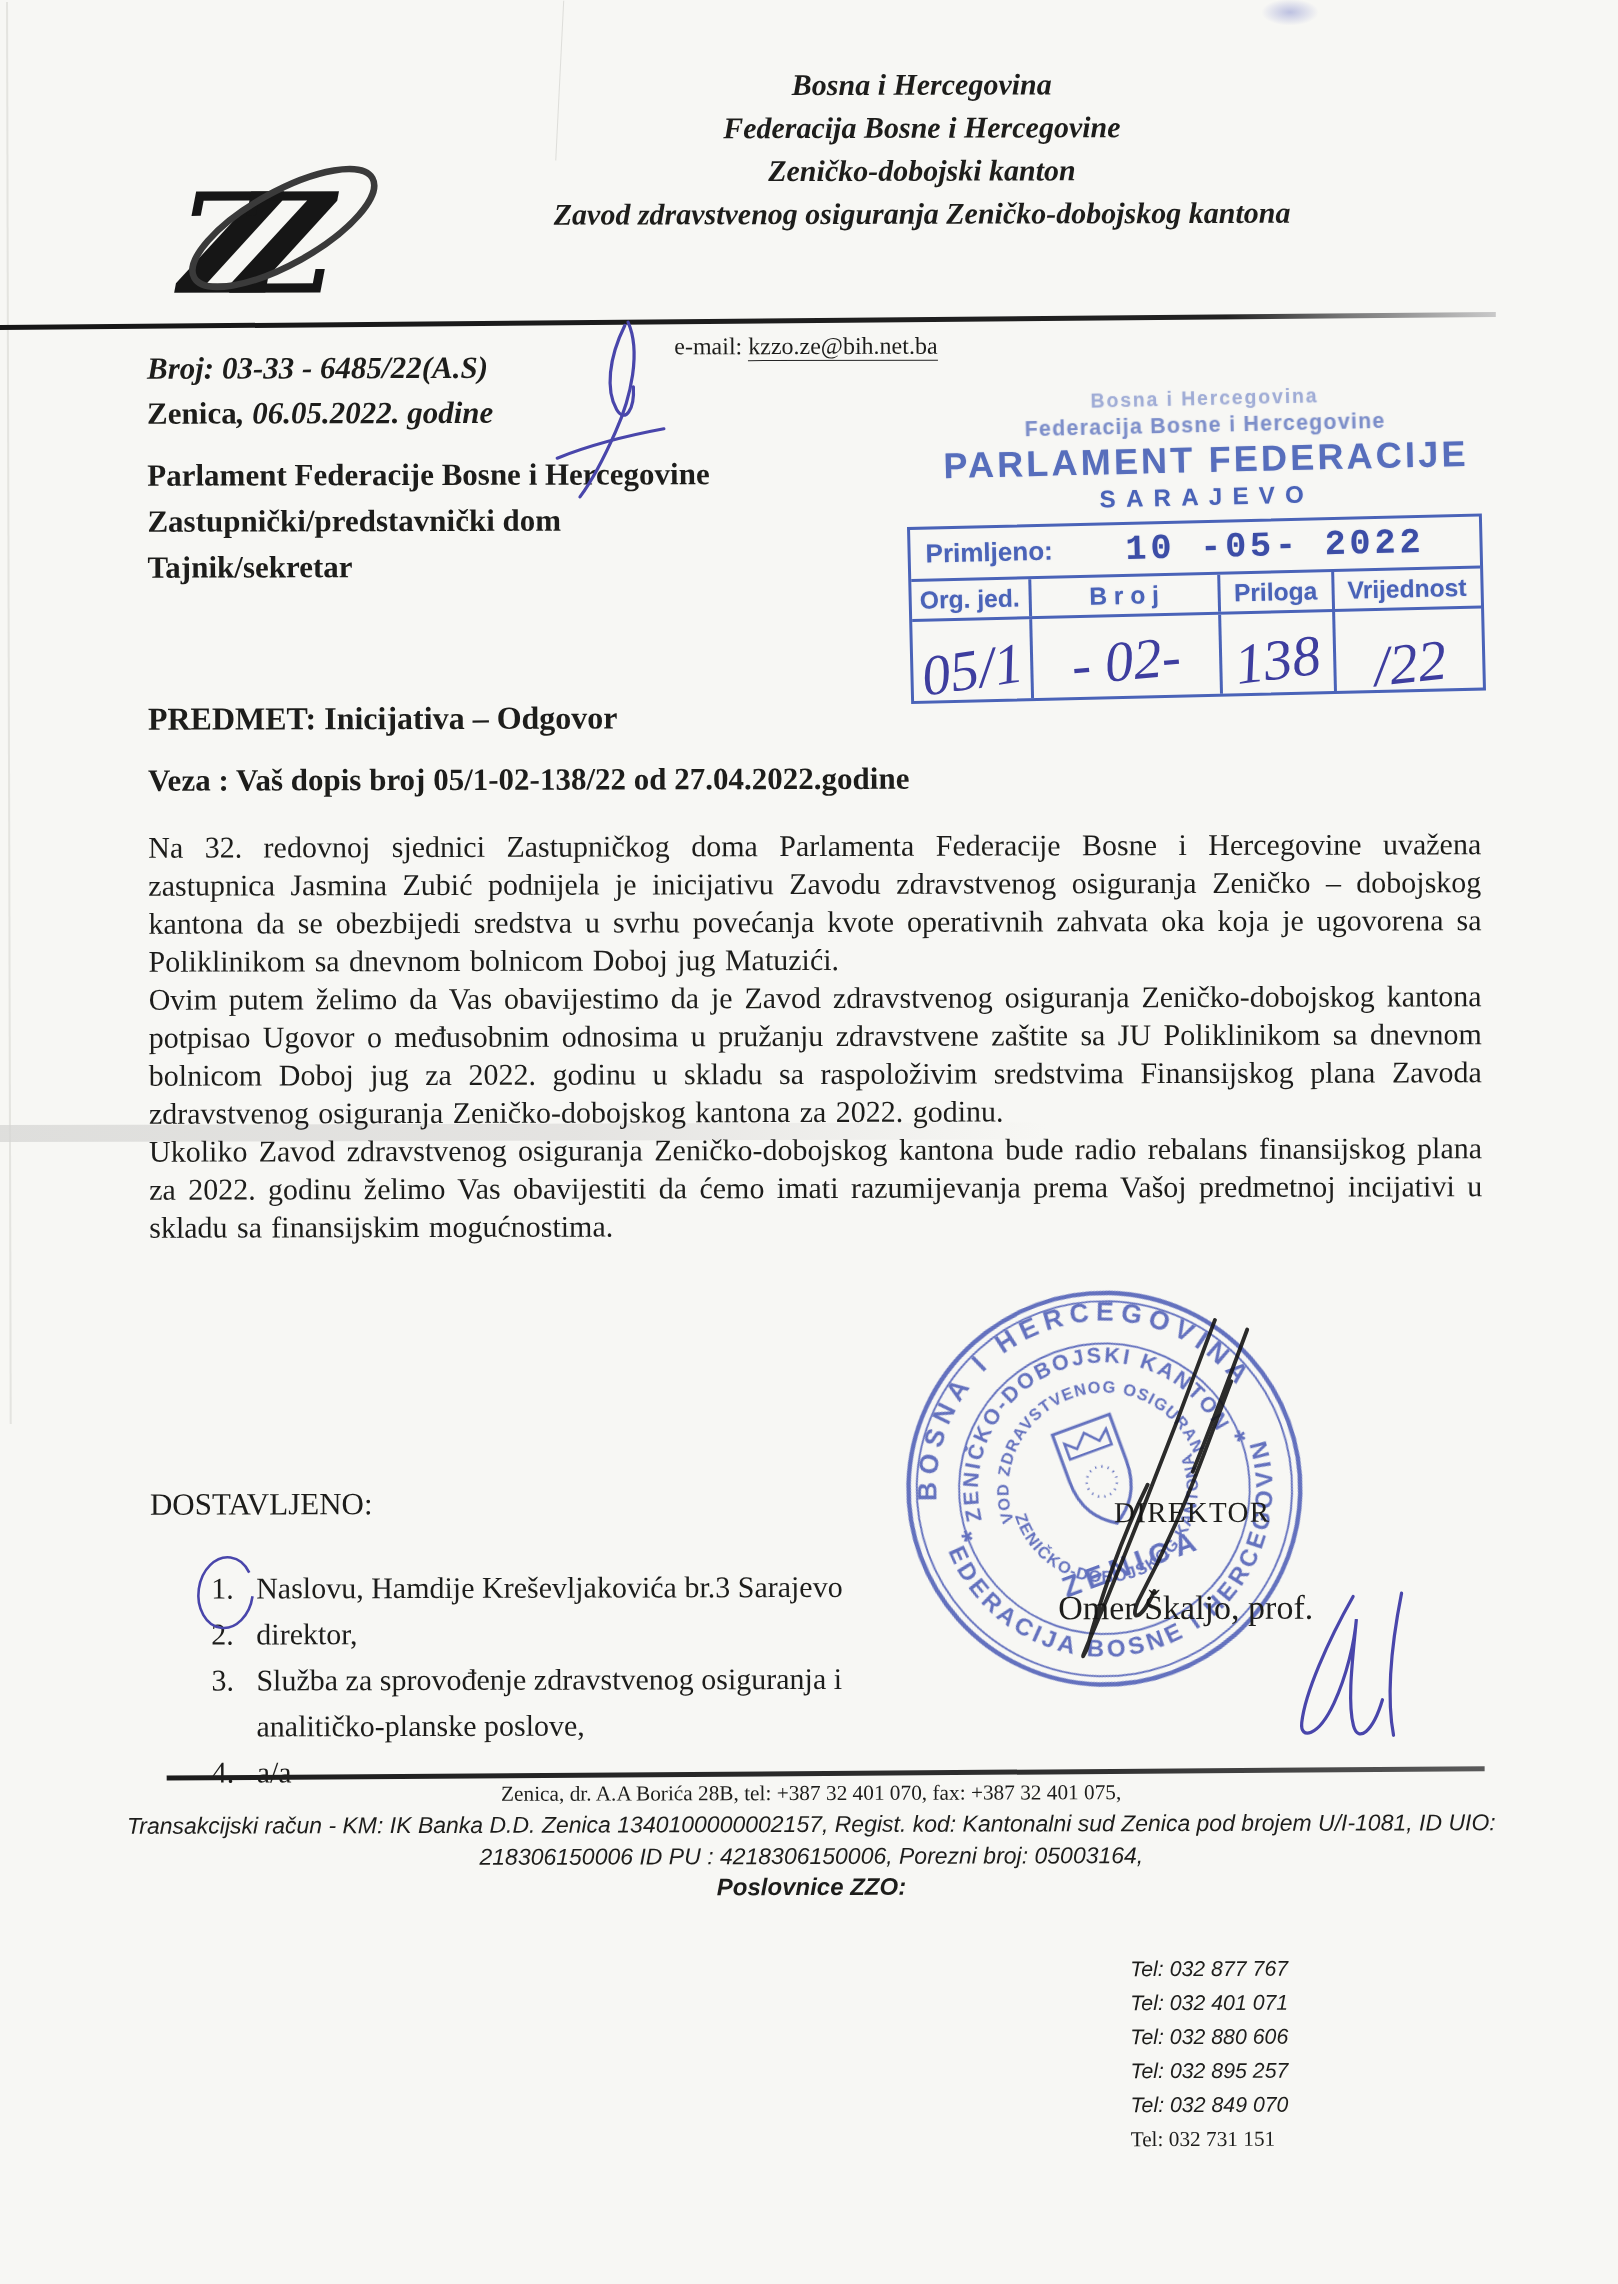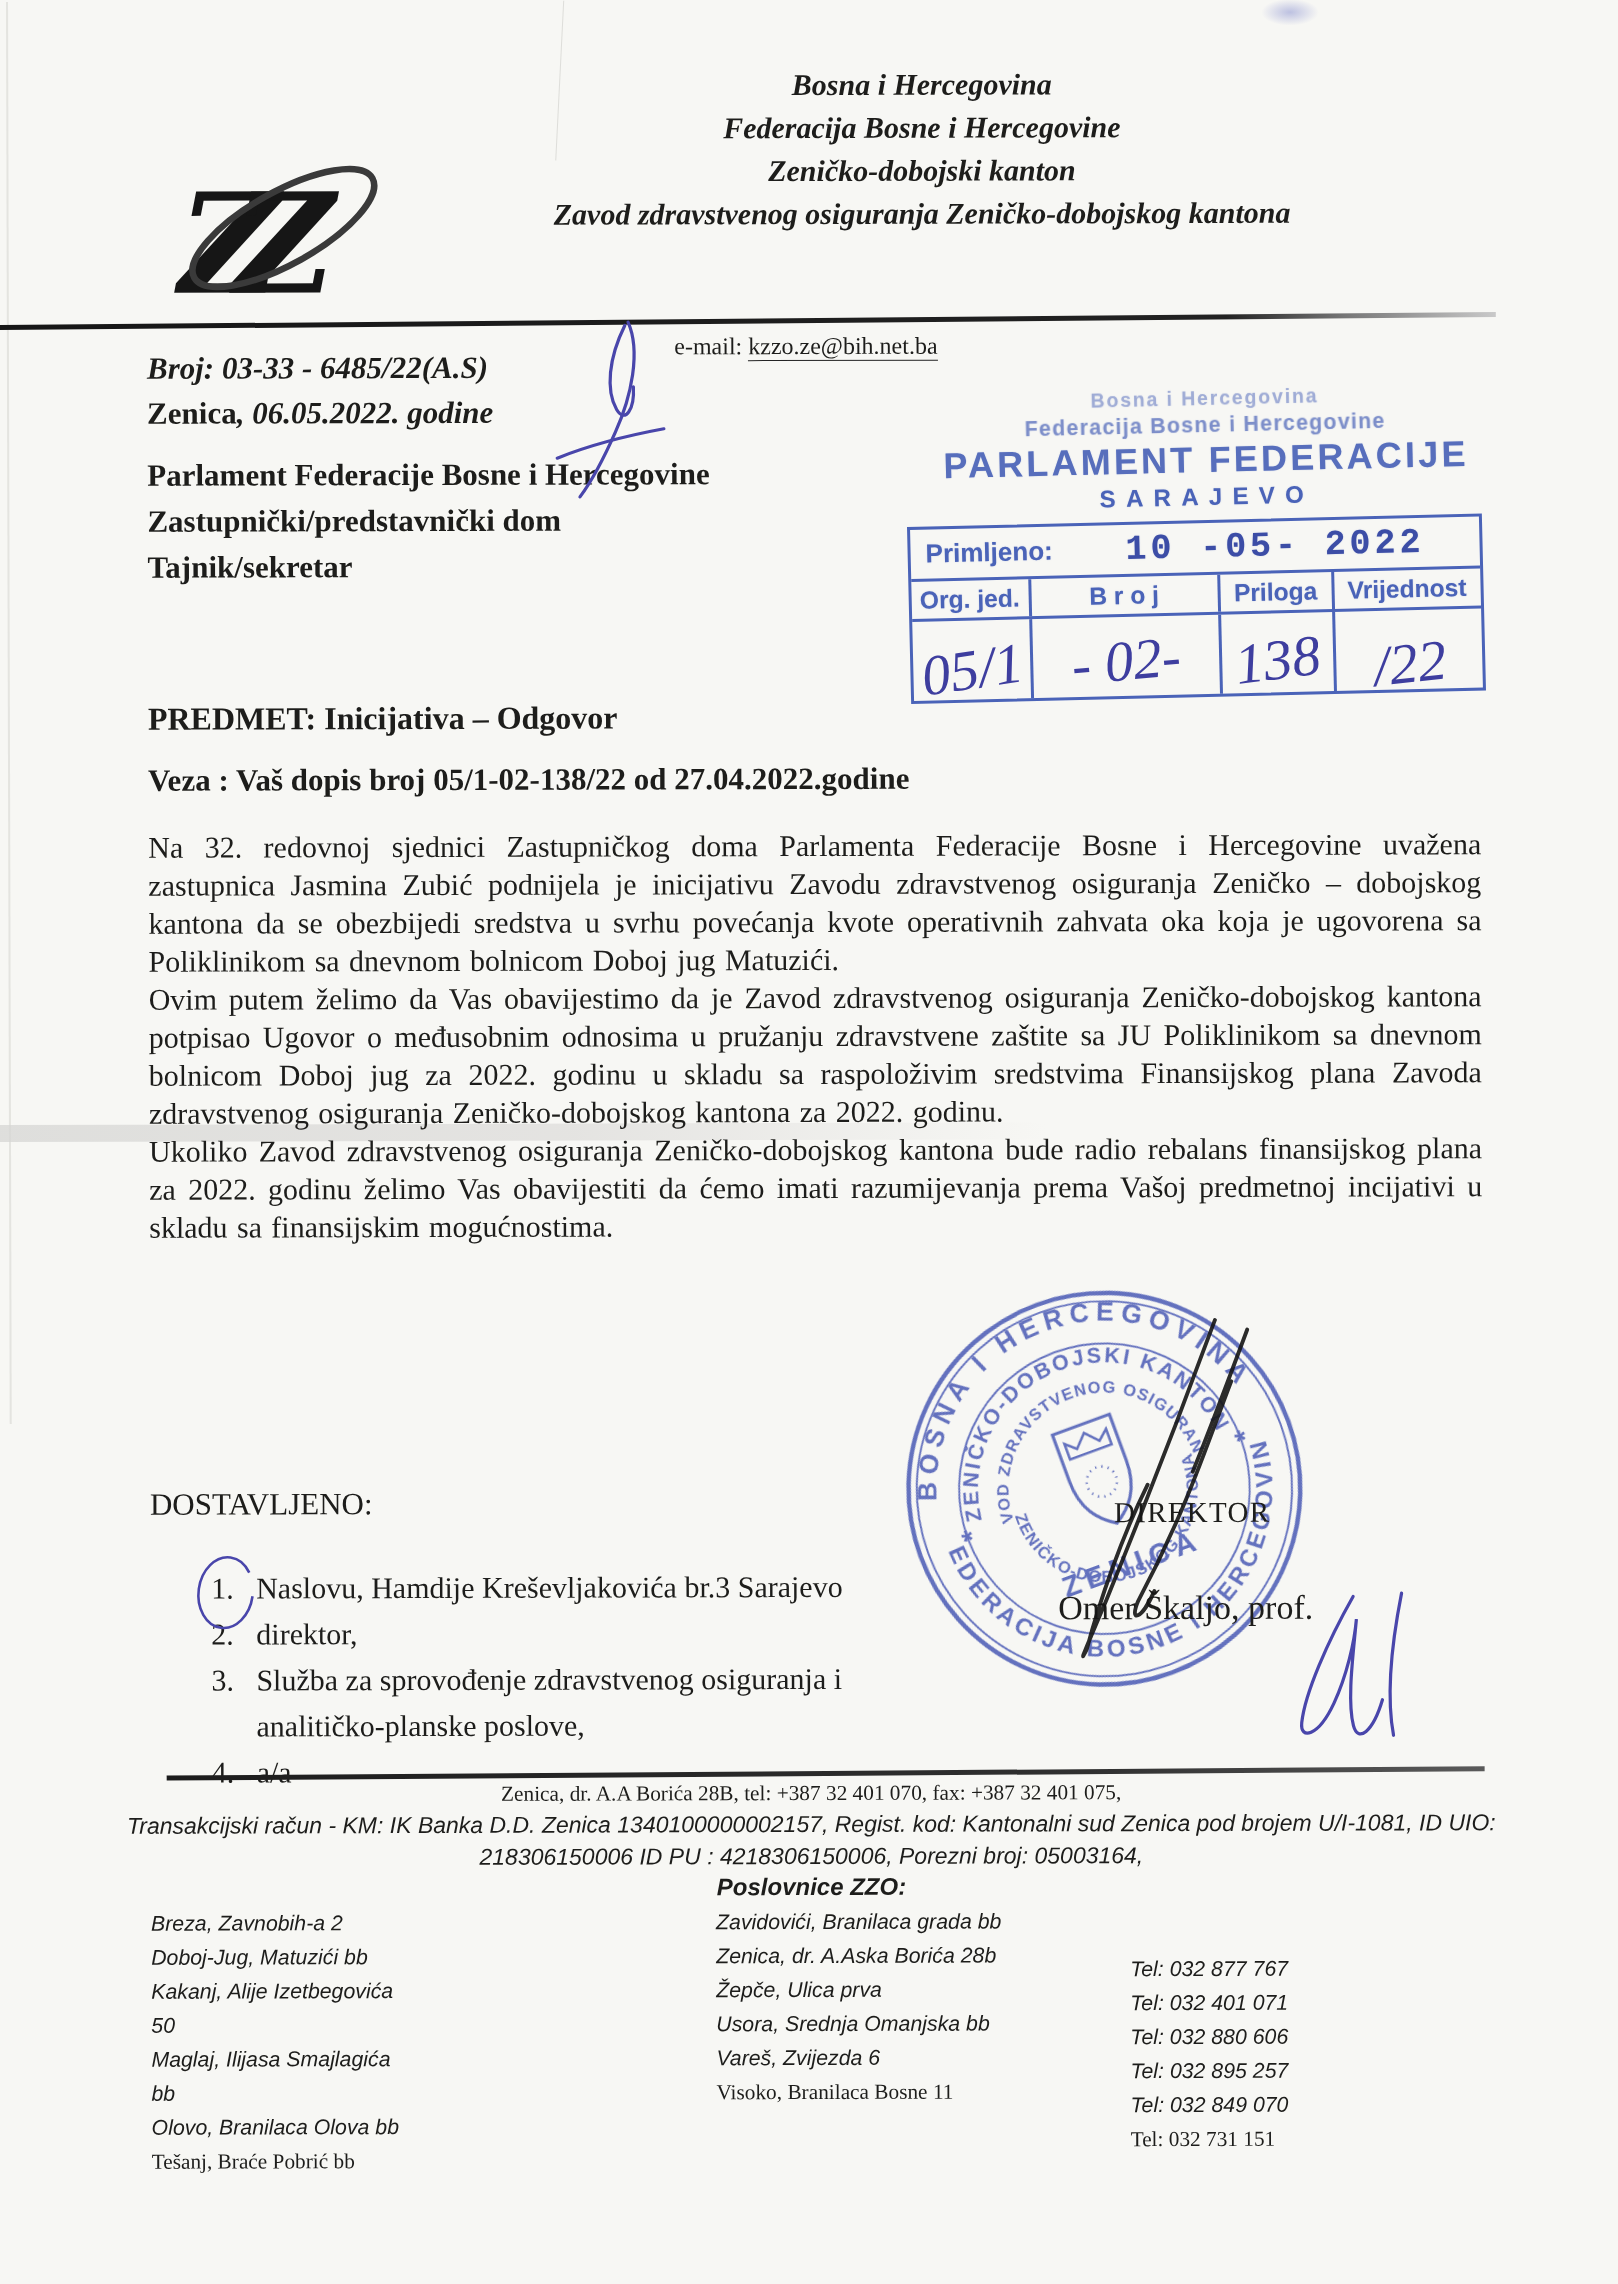--- a/index.html
+++ b/index.html
@@ -259,36 +259,20 @@
       <path d="M225 35 C210 110,200 190,212 255"></path>
     </g>
   </svg>
 
   <div class="abs foot-rule"></div>
   <div class="abs foot-addr">Zenica, dr. A.A Borića 28B, tel: +387 32 401 070, fax: +387 32 401 075,</div>
   <div class="abs foot-acct">Transakcijski račun - KM: IK Banka D.D. Zenica 1340100000002157, Regist. kod: Kantonalni sud Zenica pod brojem U/I-1081, ID UIO:</div>
   <div class="abs foot-id">218306150006  ID PU : 4218306150006, Porezni broj: 05003164,</div>
   <div class="abs foot-title">Poslovnice ZZO:</div>
 
-  <div class="abs offices off-left-name">
-    <div>Breza, Zavnobih-a 2</div>
-    <div>Doboj-Jug, Matuzići bb</div>
-    <div>Kakanj, Alije Izetbegovića 50</div>
-    <div>Maglaj, Ilijasa Smajlagića bb</div>
-    <div>Olovo, Branilaca Olova bb</div>
-    <div>Tešanj, Braće Pobrić bb</div>
-  </div>
-  <div class="abs offices off-right-name">
-    <div>Zavidovići, Branilaca grada bb</div>
-    <div>Zenica, dr. A.Aska Borića 28b</div>
-    <div>Žepče, Ulica prva</div>
-    <div>Usora, Srednja Omanjska bb</div>
-    <div>Vareš, Zvijezda 6</div>
-    <div>Visoko, Branilaca Bosne 11</div>
-  </div>
   <div class="abs offices off-right-tel">
     <div>Tel: 032 877 767</div>
     <div>Tel: 032 401 071</div>
     <div>Tel: 032 880 606</div>
     <div>Tel: 032 895 257</div>
     <div>Tel: 032 849 070</div>
     <div>Tel: 032 731 151</div>
   </div>
 
 </div>

